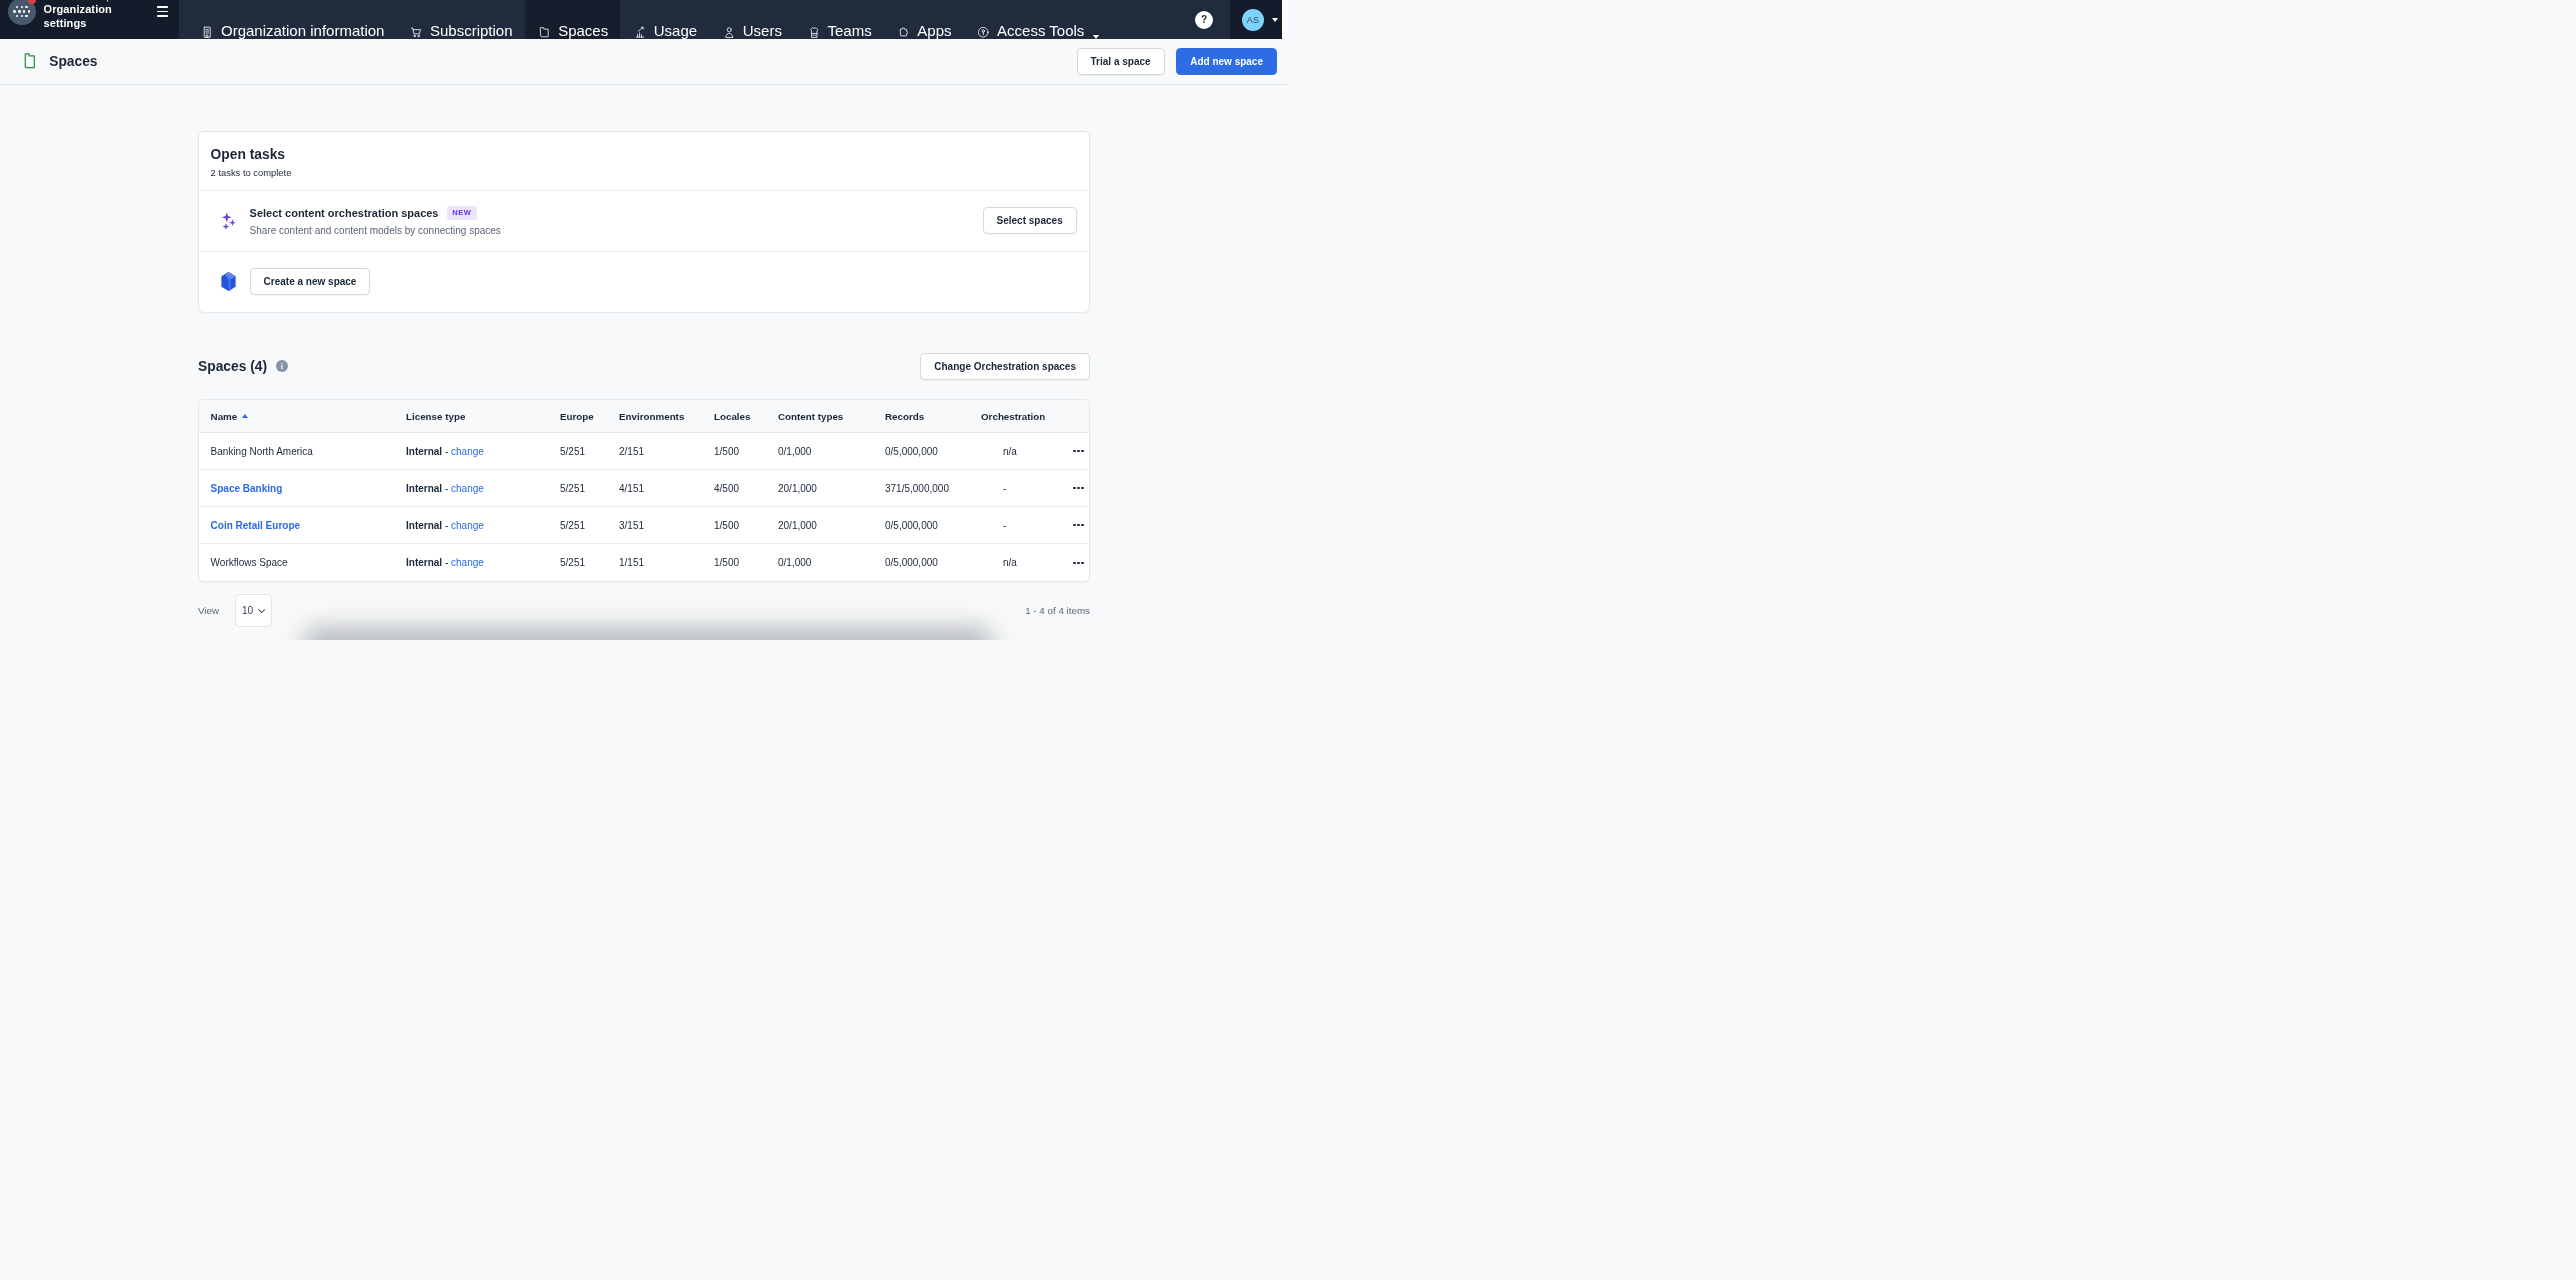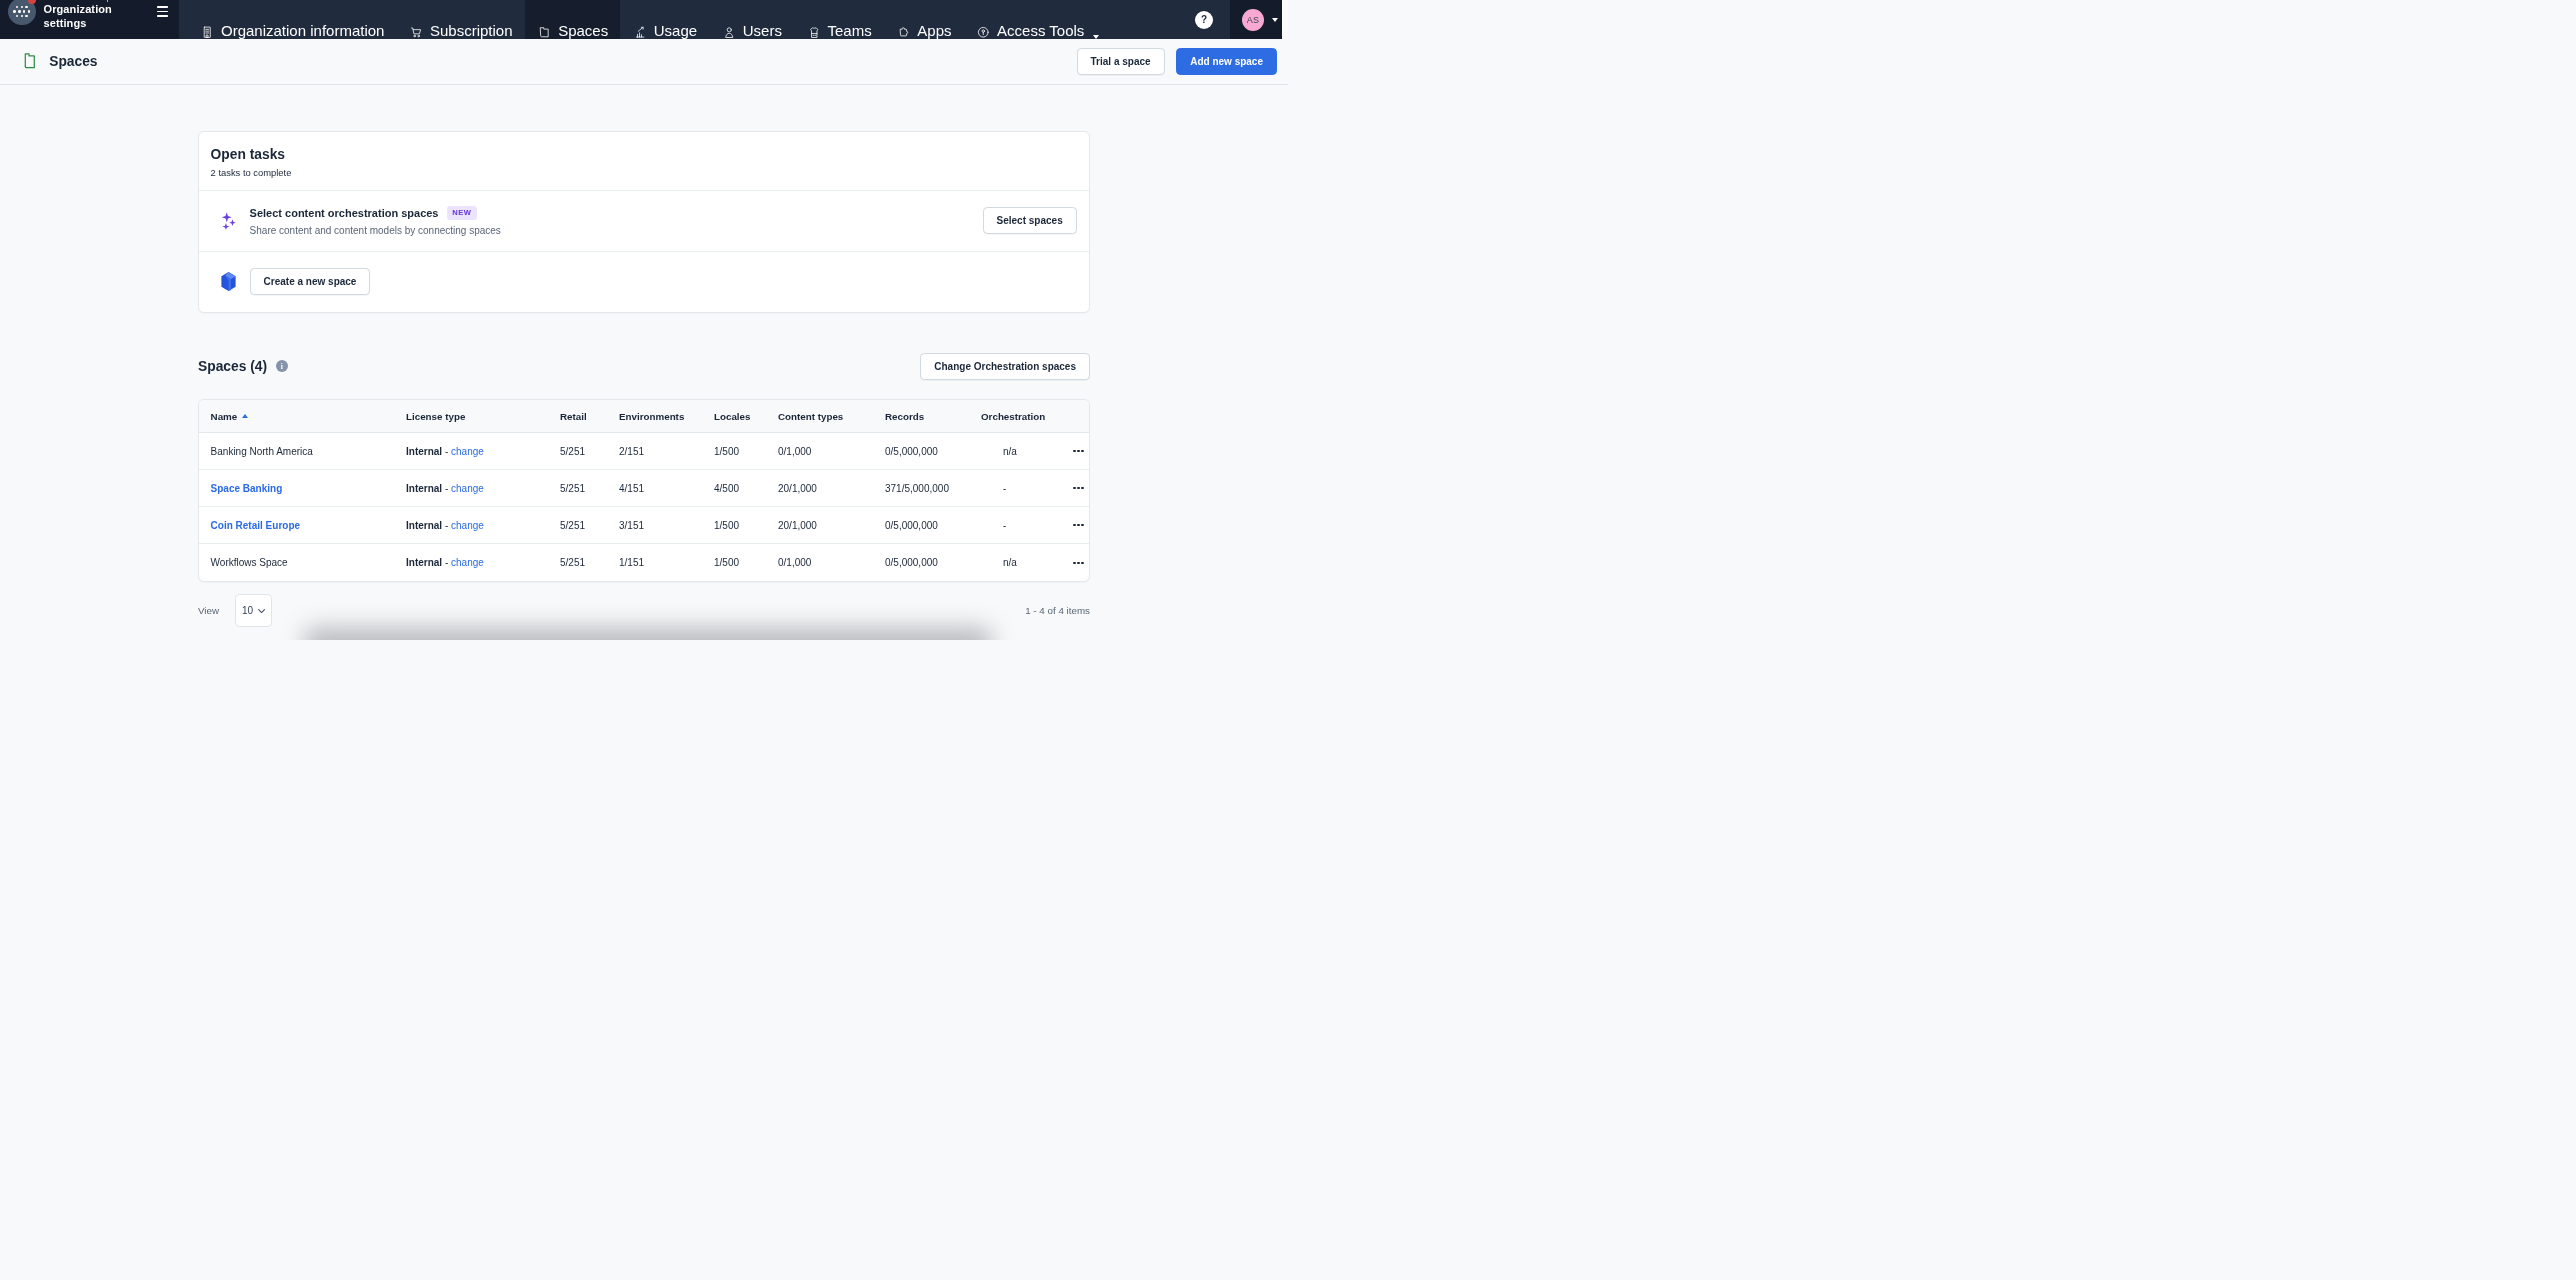--- a/index.html
+++ b/index.html
@@ -22,21 +22,21 @@
 
   .nav-tabs { display:flex; align-items:stretch; flex:1; padding-left:8.7px; }
   .nav-item { display:flex; align-items:flex-end; gap:6.5px; padding:0 12.3px; font-size:15px; cursor:pointer; white-space:nowrap; }
   .nav-item.active { background:#161e2d; }
   .nav-item svg { width:14.5px; height:14.5px; stroke:#fff; fill:none; stroke-width:1.3; stroke-linecap:round; stroke-linejoin:round; }
   .nav-caret { width:0; height:0; border-left:3.3px solid transparent; border-right:3.3px solid transparent; border-top:4px solid #fff; margin-left:2.2px; }
 
   .nav-right { display:flex; align-items:center; margin-left:auto; }
   .help-btn { width:18px; height:18px; border-radius:50%; background:#fff; color:#1b2738; font-weight:700; font-size:10px; display:flex; align-items:center; justify-content:center; margin-right:17.4px; cursor:pointer; }
   .avatar-seg { background:#141c2b; height:100%; display:flex; align-items:center; padding:0 10px 0 11.6px; gap:5.8px; cursor:pointer; }
-  .avatar { width:22px; height:22px; border-radius:50%; background:#f9a8d4; color:#3a4656; font-size:9px; font-weight:400; display:flex; align-items:center; justify-content:center; letter-spacing:0.2px; }
+  .avatar { width:22px; height:22px; border-radius:50%; background:#7dd3fc; color:#3a4656; font-size:9px; font-weight:400; display:flex; align-items:center; justify-content:center; letter-spacing:0.2px; }
   .scroll-strip { position:absolute; top:0; right:0; width:5.8px; height:39px; background:#fcfcfc; }
 
   
   .page-header { height:46px; background:#f7f9fa; border-bottom:0.7px solid #dde3e7; display:flex; align-items:center; padding:0 11px 0 19.6px; }
   .page-header .title-icon svg { width:19.6px; height:19.6px; stroke:#2e8b46; fill:none; stroke-width:1.5; stroke-linecap:round; stroke-linejoin:round; }
   .page-title { font-size:13.8px; font-weight:700; color:#1b2738; margin-left:10px; }
   .header-actions { margin-left:auto; display:flex; gap:11.6px; }
   .btn { font-family:inherit; font-size:10px; font-weight:700; border-radius:4.3px; padding:0 13px; height:27px; cursor:pointer; display:inline-flex; align-items:center; justify-content:center; }
   .btn-secondary { background:#fff; color:#1b2738; border:0.7px solid #cfd9de; box-shadow:0 0.7px 0.7px rgba(20,30,40,.04); }
   .btn-primary { background:#2e6ce4; color:#fff; border:0.7px solid #2e6ce4; }
@@ -257,21 +257,21 @@
     <div class="section-row">
       <h2 class="section-title">Spaces (4)</h2>
       <span class="info-icon">i</span>
       <button class="btn btn-secondary">Change Orchestration spaces</button>
     </div>
 
     <div class="table">
       <div class="thead">
         <div class="cell"><span>Name</span><span class="sort-arrow"></span></div>
         <div class="cell">License type</div>
-        <div class="cell">Retail</div>
+        <div class="cell">Europe</div>
         <div class="cell">Environments</div>
         <div class="cell">Locales</div>
         <div class="cell">Content types</div>
         <div class="cell">Records</div>
         <div class="cell">Orchestration</div>
         <div class="cell"></div>
       </div>
 
       <div class="trow">
         <div class="cell name">Banking North America</div>

